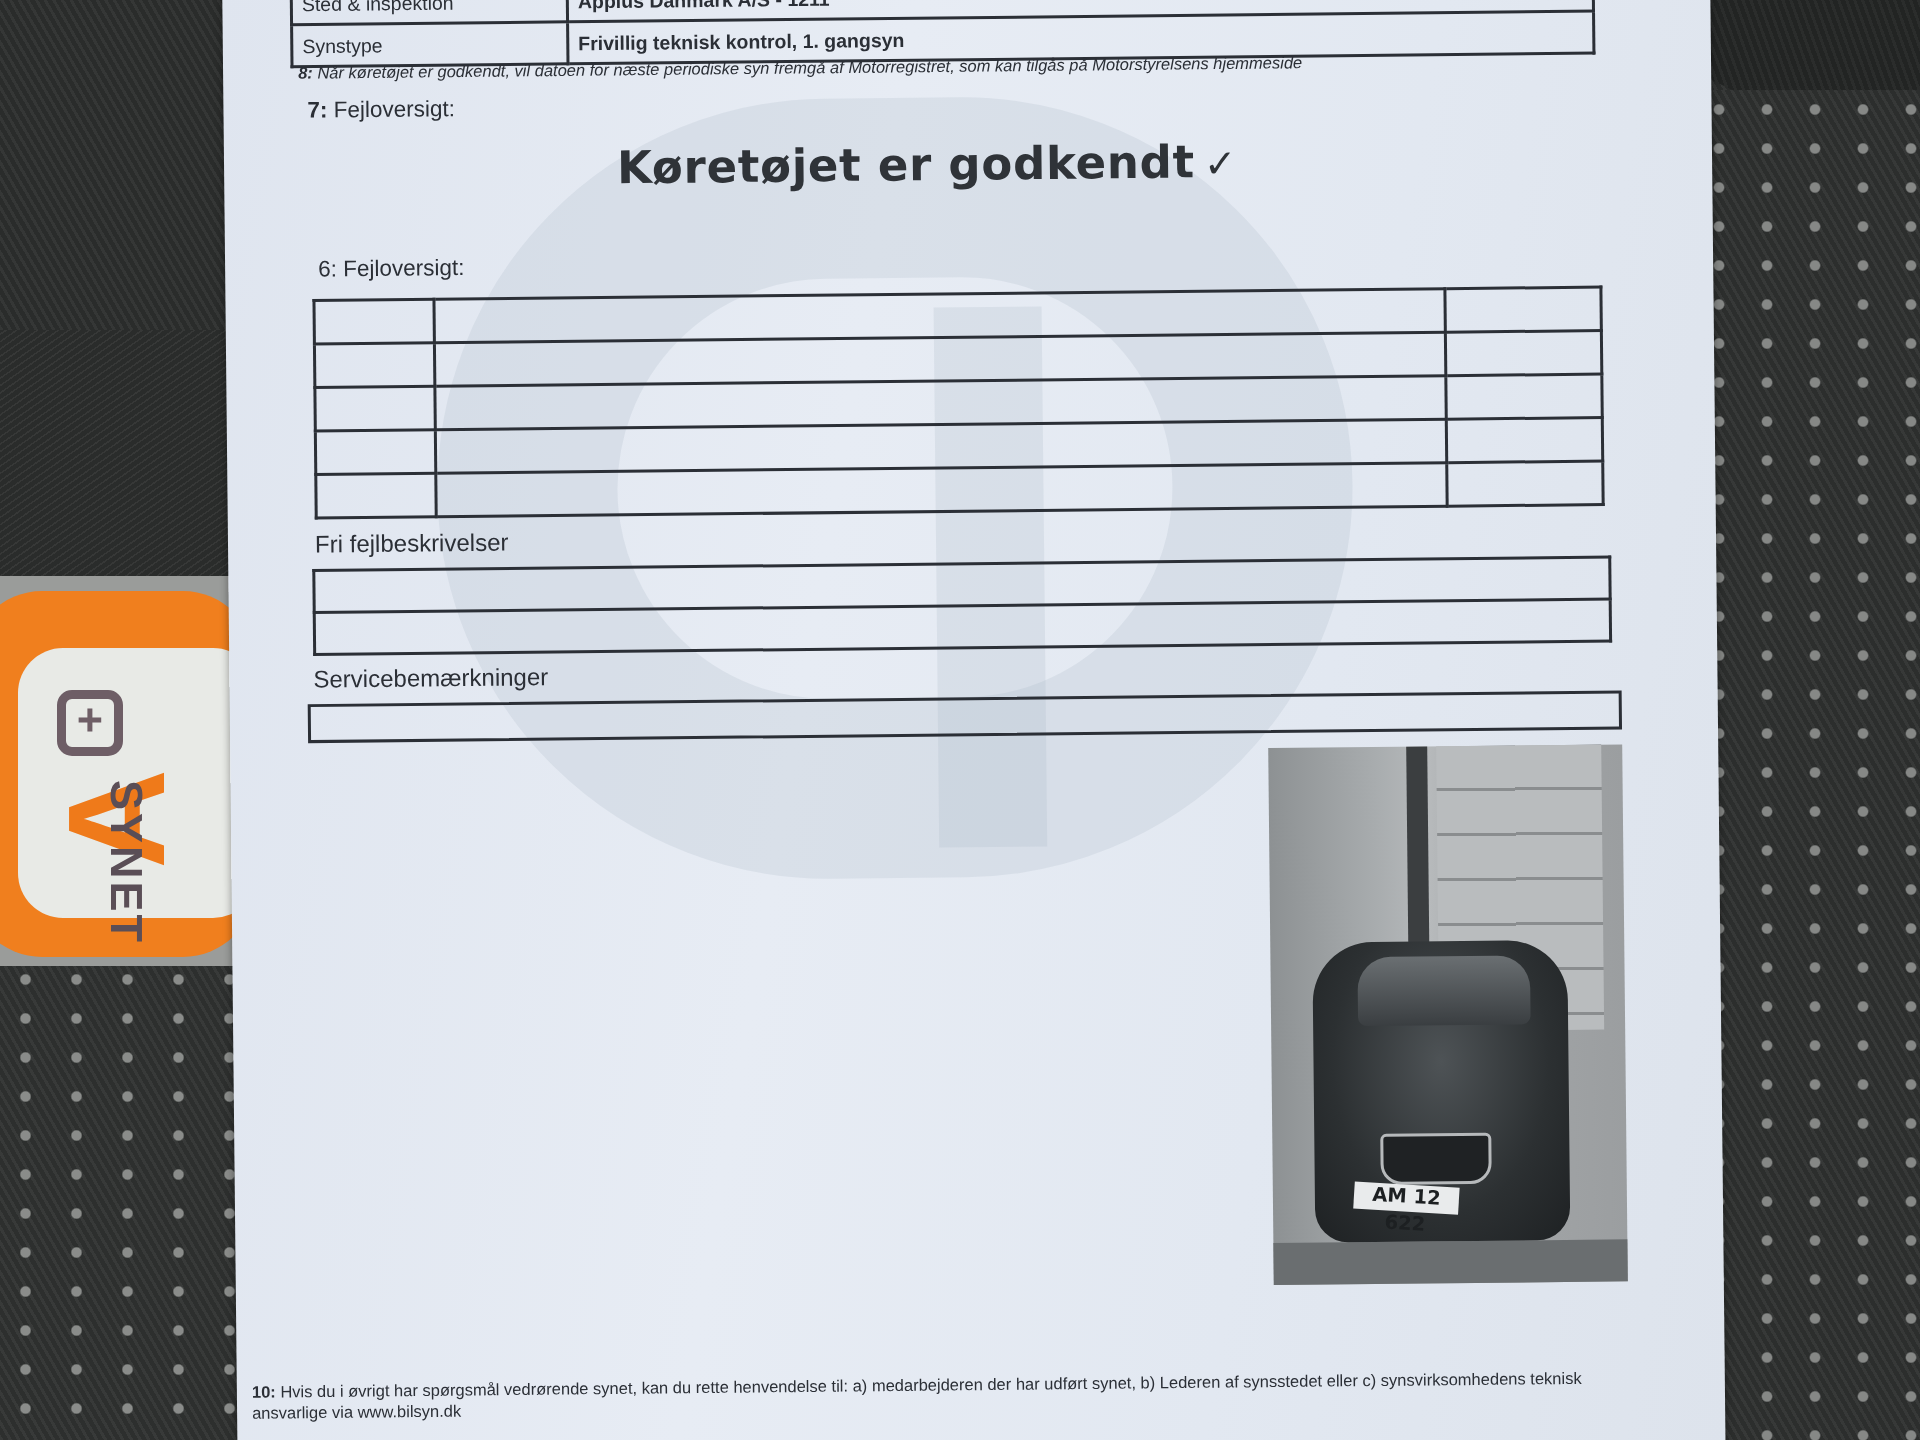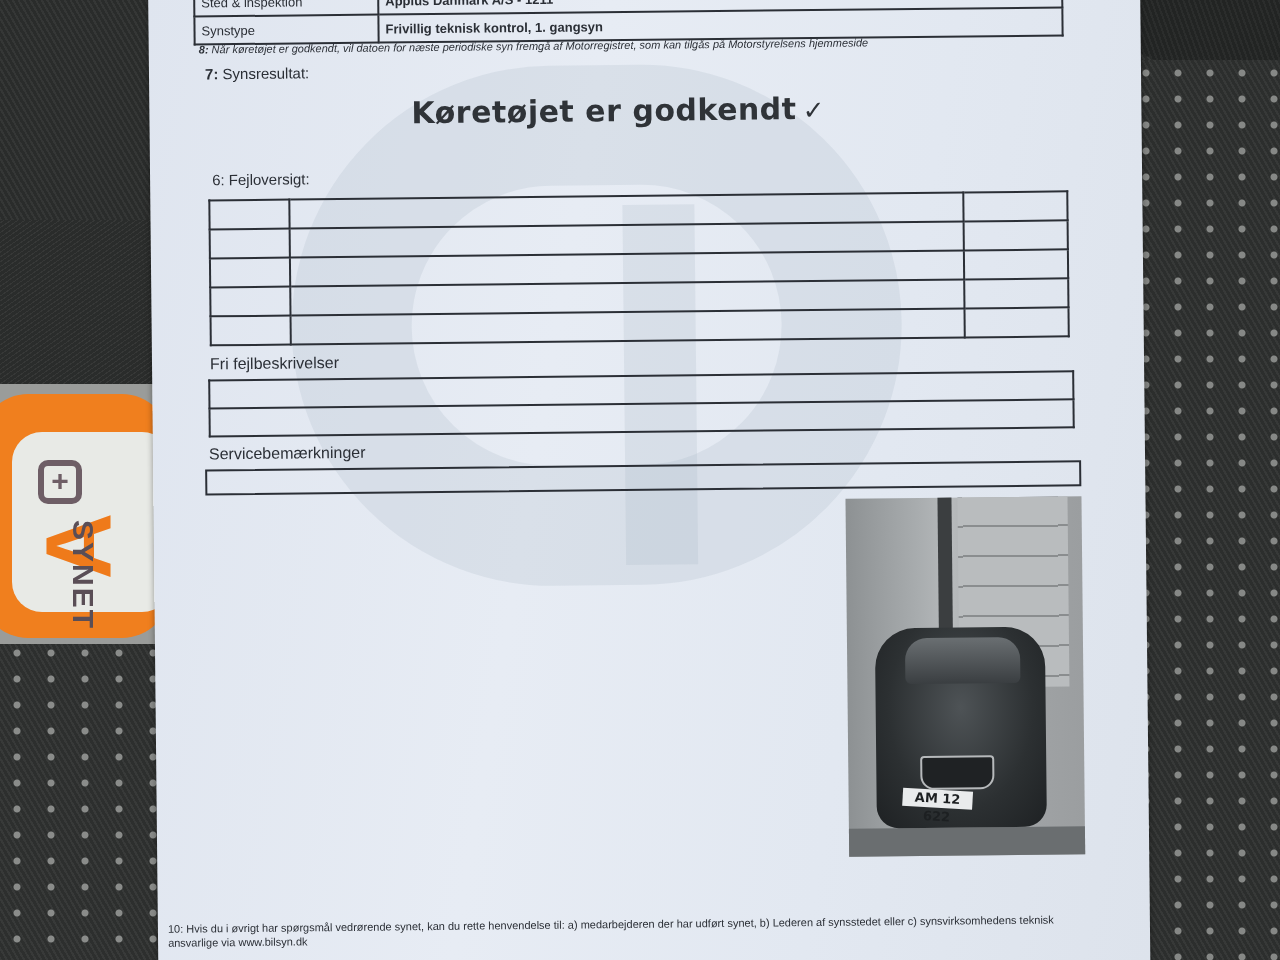--- a/index.html
+++ b/index.html
@@ -149,21 +149,21 @@
     background:#e9ebec; color:#1d2022; font-size:13px; font-weight:bold;
     text-align:center; line-height:18px; transform:rotate(4deg);
     font-family:"DejaVu Sans", sans-serif;
   }
   .photo .floor {
     position:absolute; left:0; top:330px; width:236px; height:28px; background:#6a6e70;
   }
   .note10 {
     position:absolute; left:10px; top:942px; width:960px; font-size:11px; color:#2b2f36; line-height:14px;
   }
-  .note10 b { font-weight:normal; }
+  .note10 b { font-weight:bold; }
 </style>
 </head>
 <body>
 
 <div class="seat"></div>
 <div class="seat-plain-right"></div>
 <div class="seat-dots-right"></div>
 <div class="seat-dots-left-top"></div>
 <div class="seat-dots-left"></div>
 
@@ -193,21 +193,21 @@
   </tbody>
     </table>
 
   <div class="note8">
     <b>8:</b>
     <span>Når køretøjet er godkendt, vil datoen for næste periodiske syn fremgå af Motorregistret, som kan tilgås på Motorstyrelsens hjemmeside</span>
   </div>
 
   <div class="h7">
     <b>7:</b>
-    <span>Synsresultat:</span>
+    <span>Fejloversigt:</span>
   </div>
 
   <div class="result">
     <span>Køretøjet er godkendt</span><span class="check">✓</span>
   </div>
 
   <div class="h6">6: Fejloversigt:</div>
   <table class="fejl-table">
     <tbody>
         <tr>

